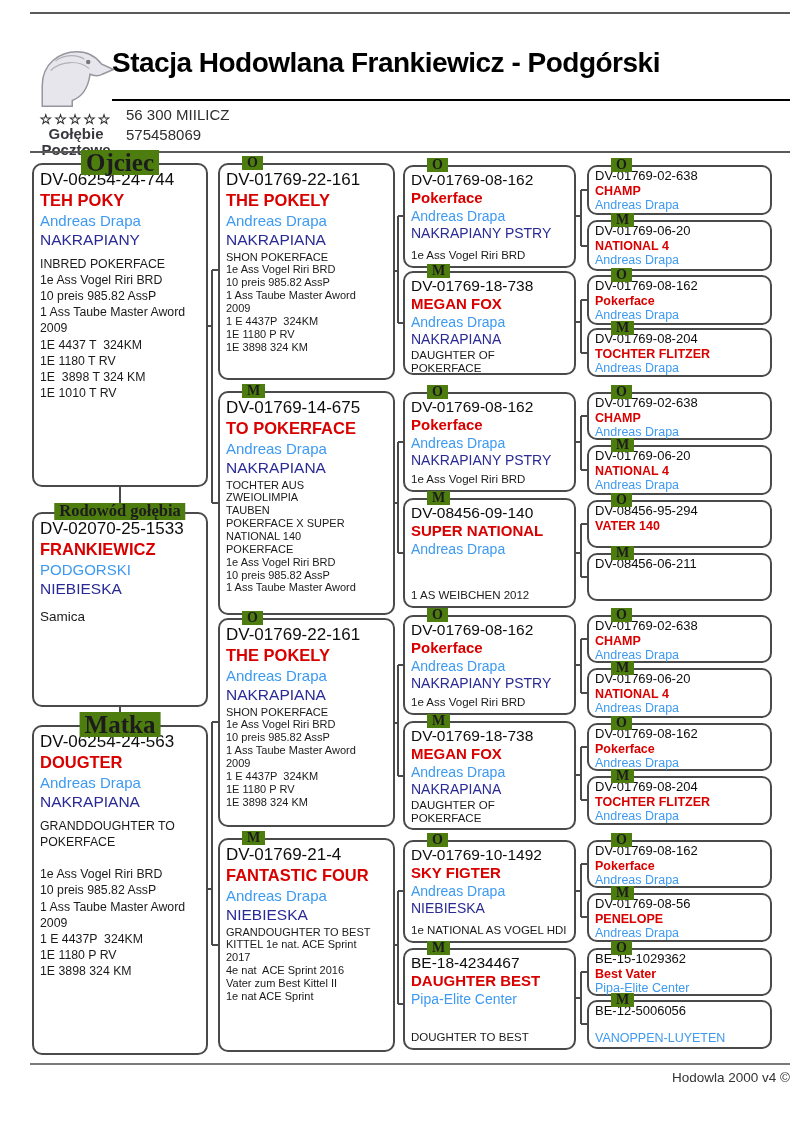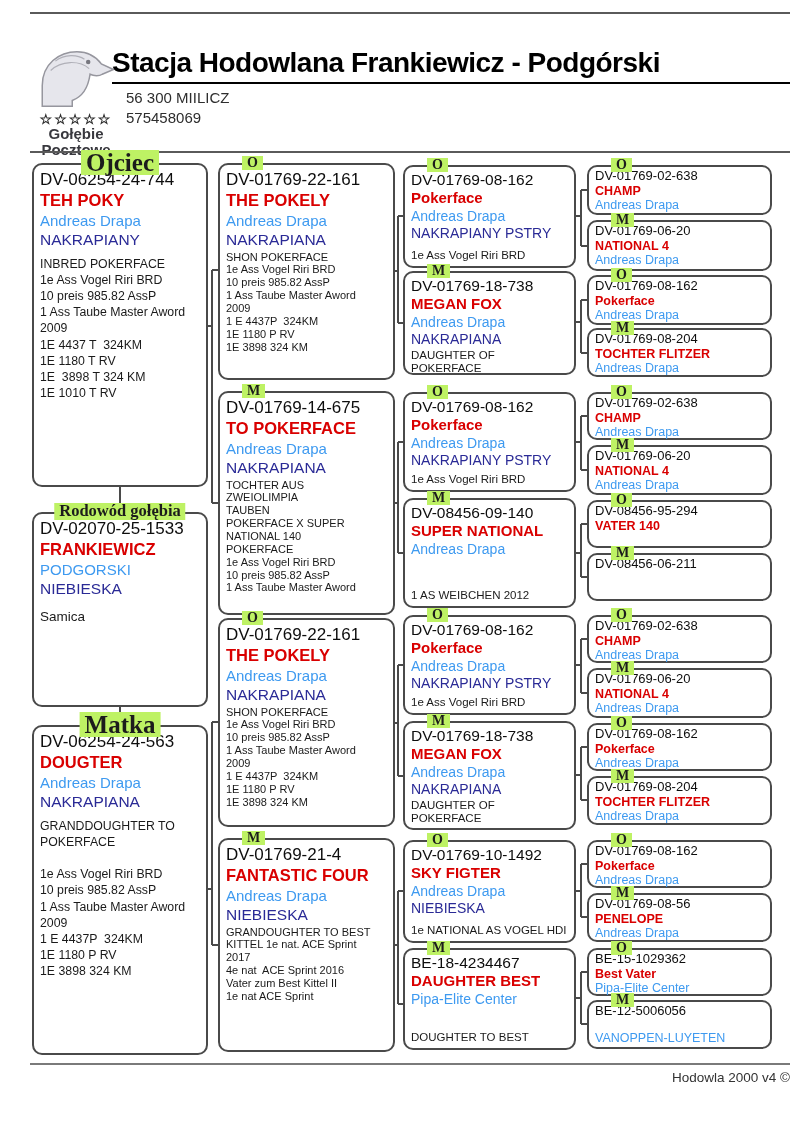--- a/index.html
+++ b/index.html
@@ -5,26 +5,26 @@
   html,body{margin:0;padding:0;background:#fff;}
   #page{position:relative;width:800px;height:1131px;background:#fff;overflow:hidden;
         font-family:"Liberation Sans",sans-serif;color:#111;}
   .rule{position:absolute;height:2px;background:#5a5a5a;}
   
   .logo{position:absolute;left:30px;top:48px;width:92px;text-align:center;}
   .logo .stars{font-size:14px;letter-spacing:2px;color:#2f2f2f;font-weight:bold;line-height:1;}
   .logo .lname{font-size:15px;font-weight:bold;color:#38383e;line-height:1.05;}
   .header-text{position:absolute;left:112px;top:47px;width:678px;}
   .title{display:block;font-size:28px;font-weight:bold;color:#000;letter-spacing:-0.5px;
-         border-bottom:2px solid #000;padding-bottom:3px;white-space:nowrap;}
+         border-bottom:2px solid #000;padding-bottom:20px;white-space:nowrap;}
   .address{padding:4px 0 0 14px;font-size:15px;line-height:1.32;color:#2e2e2e;}
   
   .pbox{position:absolute;box-sizing:border-box;background:#fff;border:2px solid #4a4a4a;
         border-radius:10px;padding:4px 6px;}
-  .legend{position:absolute;background:#bef264;padding:0 5px;font-family:"Liberation Serif",serif;
+  .legend{position:absolute;background:#4d7c0f;padding:0 5px;font-family:"Liberation Serif",serif;
           font-weight:bold;color:#1c1c1c;line-height:1;}
   .legend.big{font-size:25px;top:-15px;left:50%;transform:translateX(-50%);white-space:nowrap;}
   .legend.med{font-size:16.5px;top:-11px;left:50%;transform:translateX(-50%);white-space:nowrap;}
   .legend.om{font-size:14px;top:-9px;left:22px;}
   .ring{font-weight:normal;color:#0d0d0d;}
   .pname{font-weight:bold;color:var(--name-red,#d90000);}
   .fancier{color:var(--fancier-blue,#3e9af0);}
   .breed{color:var(--breed-navy,#2a2a96);}
   .notes{color:#1a1a1a;white-space:pre-wrap;}
   .g1 .ring{font-size:17px;line-height:1.25;}

